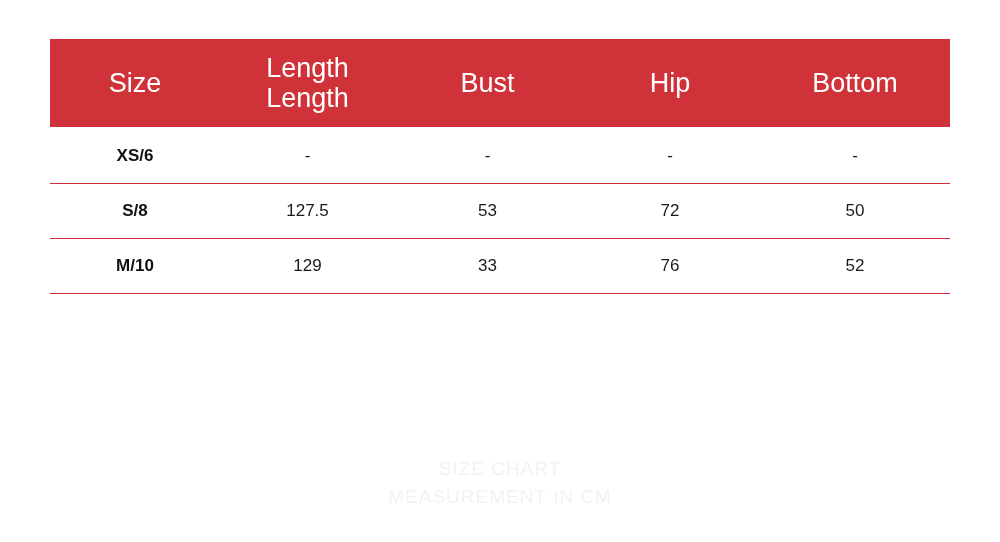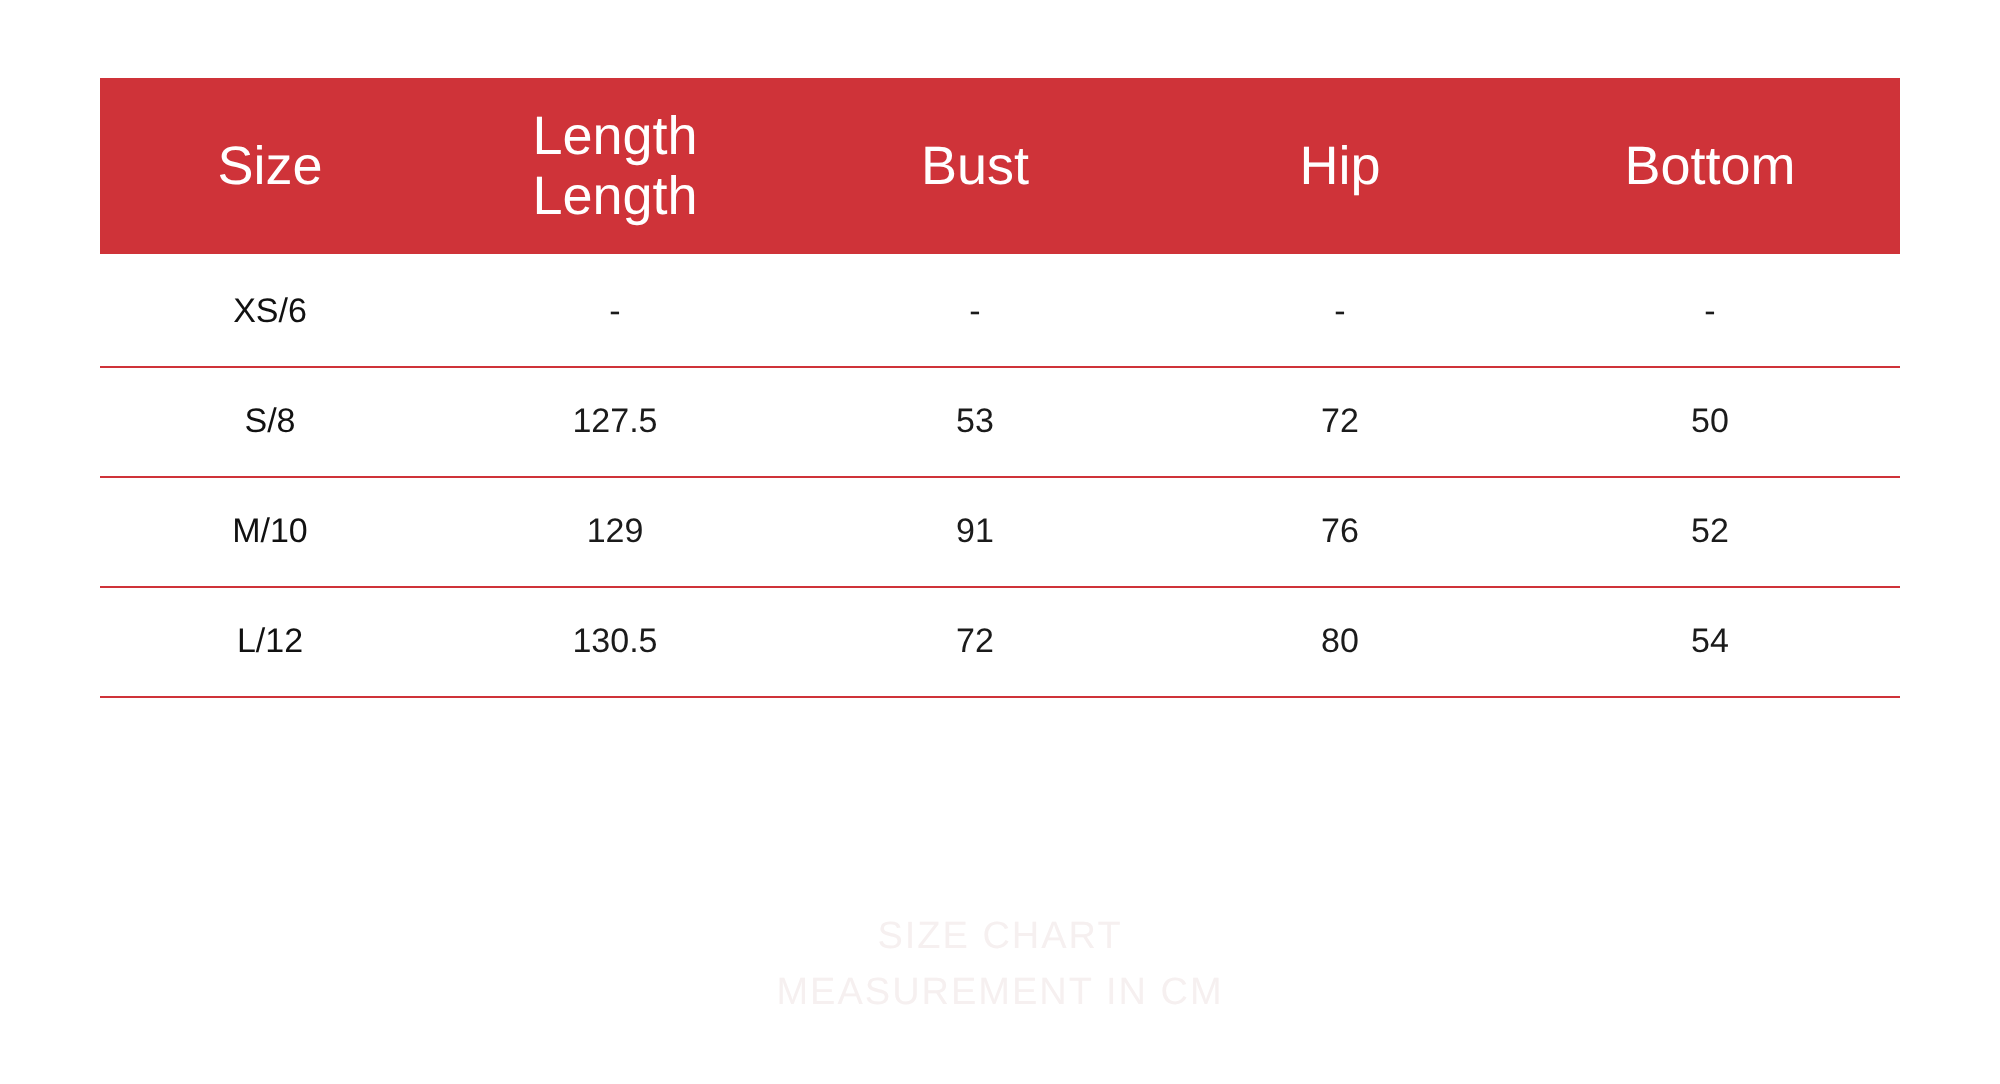--- a/index.html
+++ b/index.html
@@ -64,21 +64,21 @@
   table.size-chart tbody td {
     height: 54px;
     text-align: center;
     vertical-align: middle;
     font-size: 17px;
     color: #1b1b1b;
     border-bottom: 1px solid #cf3339;
     padding: 0;
   }
   table.size-chart tbody td.row-label {
-    font-weight: normal;
+    font-weight: bold;
     font-size: 17px;
     color: #111111;
   }
   table.size-chart tbody tr:first-child td {
     padding-top: 2px;
   }
   .watermark {
     position: absolute;
     left: 0;
     right: 0;
@@ -133,30 +133,23 @@
         <tr>
           <td class="row-label">S/8</td>
           <td>127.5</td>
           <td>53</td>
           <td>72</td>
           <td>50</td>
         </tr>
         <tr>
           <td class="row-label">M/10</td>
           <td>129</td>
-          <td>91</td>
+          <td>33</td>
           <td>76</td>
           <td>52</td>
-        </tr>
-        <tr>
-          <td class="row-label">L/12</td>
-          <td>130.5</td>
-          <td>72</td>
-          <td>80</td>
-          <td>54</td>
         </tr>
       </tbody>
     </table>
   </div>
 
   <div class="watermark">
     <span>SIZE CHART</span>
     <span>MEASUREMENT IN CM</span>
   </div>
 

